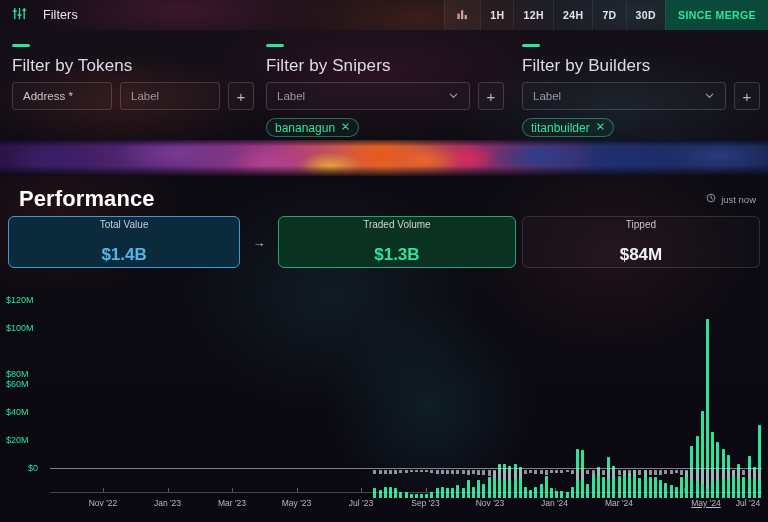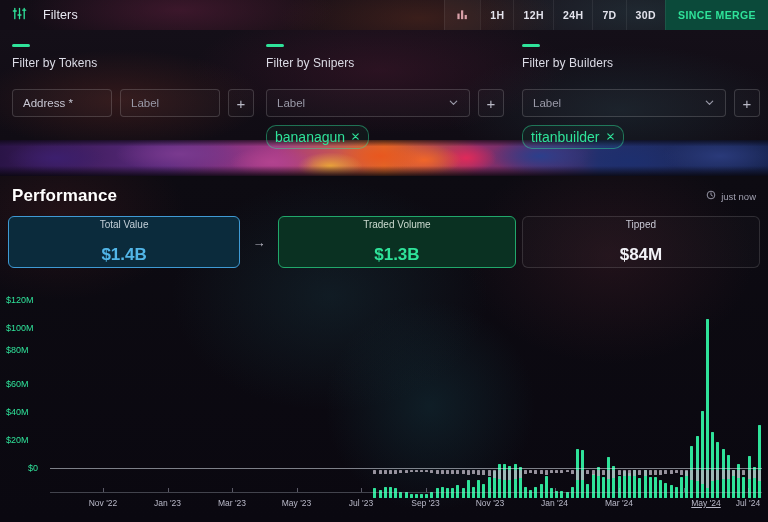--- a/index.html
+++ b/index.html
@@ -44,21 +44,21 @@
       radial-gradient(ellipse 260px 90px at 380px 40px, rgba(80,25,50,.40), transparent 72%),
       radial-gradient(ellipse 240px 90px at 620px 80px, rgba(35,60,70,.38), transparent 72%),
       linear-gradient(180deg,#140f18,#100c14);
     z-index: 4;
   }
   .fcol { position:absolute; top:14px; }
   .fcol.c1 { left:12px; }
   .fcol.c2 { left:266px; }
   .fcol.c3 { left:522px; }
   .accent-bar { width:18px; height:3px; border-radius:2px; background:#2fe39a; margin-bottom:9px; }
-  .fcol-title { font-size:12px; color:#dcdce6; margin-bottom:19px; letter-spacing:.1px; }
+  .fcol-title { font-size:17px; color:#dcdce6; margin-bottom:6px; letter-spacing:.1px; }
   .frow { display:flex; align-items:center; gap:8px;text-align:center; }
   .finput {
     height:28px; border:1px solid rgba(255,255,255,.16); border-radius:4px;
     background: rgba(255,255,255,.02);
     display:flex; align-items:center; padding:0 10px;
     font-size:11.5px; color:#9a9aa8; cursor:text;
   }
   .finput.addr { width:100px; color:#c6c6d2; }
   .finput.lbl  { width:100px; }
   .fselect {
@@ -69,24 +69,24 @@
   }
   .plus-btn {
     width:26px; height:28px; border:1px solid rgba(255,255,255,.16); border-radius:4px;
     background: rgba(255,255,255,.02);
     display:flex; align-items:center; justify-content:center;
     color:#b9b9c6; font-size:15px; line-height:1; cursor:pointer; user-select:none;
   }
   .chips { margin-top:8px; display:flex; gap:6px; }
   .chip {
     display:flex; align-items:center; gap:6px;
-    height:24px; padding:0 8px; border-radius:10px;
+    height:19px; padding:0 8px; border-radius:10px;
     border:1px solid rgba(47,227,154,.45);
     background: rgba(47,227,154,.05);
-    font-size:14px; color:#2fe39a; cursor:default;
+    font-size:12px; color:#2fe39a; cursor:default;
   }
   .chip .x { font-size:11px; color:#2fe39a; cursor:pointer; line-height:1; }
 
   
   .banner {
     position:absolute; top:140px; left:0; width:768px; height:36px;
     background:
       radial-gradient(ellipse 70px 24px at 56px 18px, #3c1f6e, transparent 70%),
       radial-gradient(ellipse 90px 26px at 180px 14px, #7a3a8f, transparent 72%),
       radial-gradient(ellipse 60px 22px at 272px 22px, #b2438f, transparent 70%),
@@ -110,21 +110,21 @@
     position:absolute; top:176px; left:0; width:768px; height:346px;
     background:
       radial-gradient(ellipse 180px 120px at 60px 40px, rgba(110,40,40,.22), transparent 70%),
       radial-gradient(ellipse 220px 160px at 330px 120px, rgba(25,60,70,.35), transparent 72%),
       radial-gradient(ellipse 200px 150px at 610px 80px, rgba(80,35,45,.30), transparent 72%),
       radial-gradient(circle 140px at 430px 230px, rgba(20,55,65,.45), transparent 75%),
       linear-gradient(180deg,#0d0b12,#0a0810);
     z-index:2;
   }
   .perf-head { position:absolute; top:10px; left:12px; right:12px; display:flex; align-items:center; }
-  .perf-title { font-size:17px; font-weight:700; color:#fff; letter-spacing:.1px; }
+  .perf-title { font-size:22px; font-weight:700; color:#fff; letter-spacing:.1px;margin-left:7px; }
   .perf-stamp { margin-left:auto; display:flex; align-items:center; gap:5px; font-size:9.5px; color:#a0a0b0; }
 
   .cards { position:absolute; top:40px; left:8px; width:752px; display:flex; align-items:center; }
   .card {
     height:52px; border-radius:6px;
     display:flex; flex-direction:column; align-items:center; justify-content:center;
     cursor:pointer;
   }
   .card .lbl { font-size:10px; margin-bottom:15px; }
   .card .val { font-size:17px; font-weight:700; }
@@ -285,21 +285,21 @@
         <div class="val">$84M</div>
       </div>
     </div>
 
     <div class="chart">
       <div id="ylabels">
           <div class="ylabel" style="top: 177px; left: 28px;">$0</div>
           <div class="ylabel" style="top: 149px;">$20M</div>
           <div class="ylabel" style="top: 121px;">$40M</div>
           <div class="ylabel" style="top: 93px;">$60M</div>
-          <div class="ylabel" style="top: 59px;">$80M</div>
+          <div class="ylabel" style="top: 83px;">$80M</div>
           <div class="ylabel" style="top: 37px;">$100M</div>
           <div class="ylabel" style="top: 9px;">$120M</div>
         </div>
       <div class="plot">
         <div class="bars" id="posbars">
             <div class="bar-pos" style="left: 323.318px; width: 3px; height: 9.8px; background: rgb(47, 227, 154);"></div>
             <div class="bar-pos" style="left: 328.515px; width: 3px; height: 8.4px; background: rgb(47, 227, 154);"></div>
             <div class="bar-pos" style="left: 333.712px; width: 3px; height: 11.2px; background: rgb(47, 227, 154);"></div>
             <div class="bar-pos" style="left: 338.909px; width: 3px; height: 11.2px; background: rgb(47, 227, 154);"></div>
             <div class="bar-pos" style="left: 344.106px; width: 3px; height: 9.8px; background: rgb(47, 227, 154);"></div>

